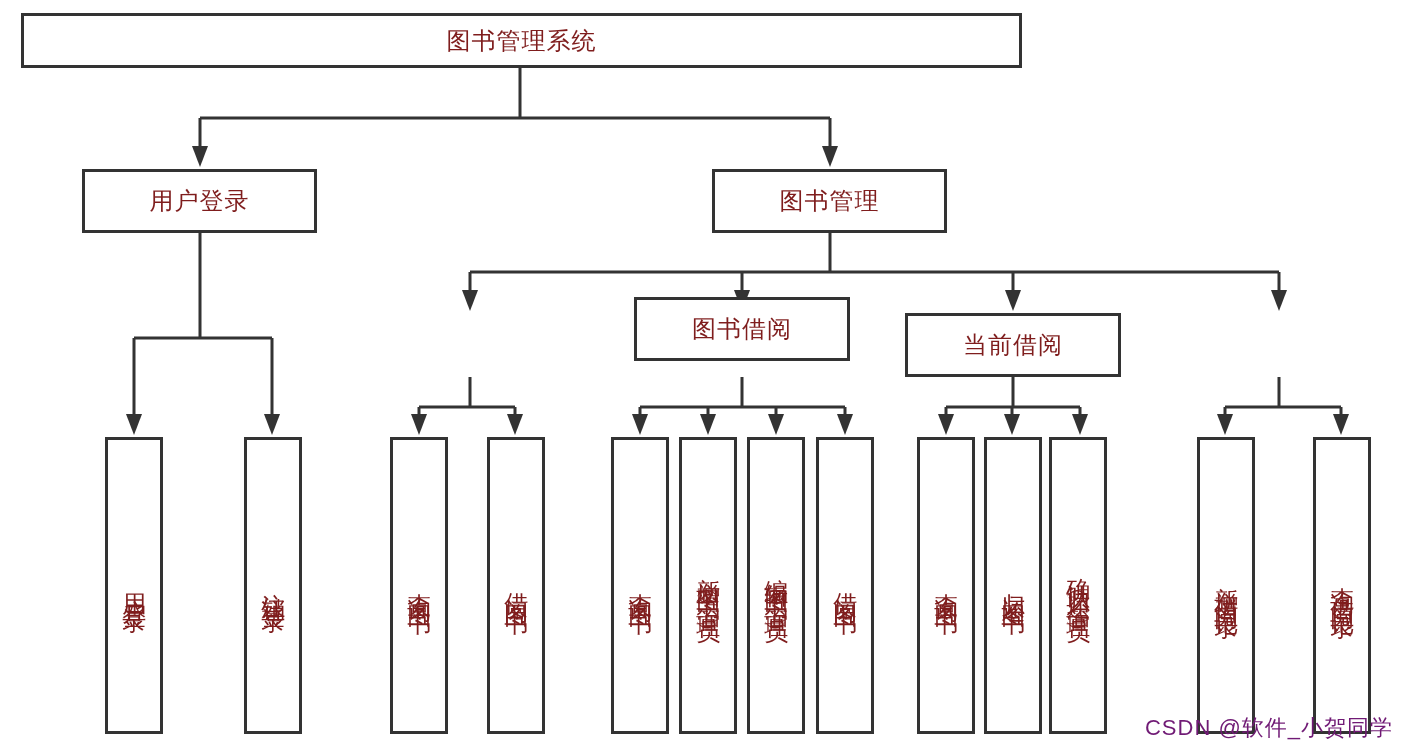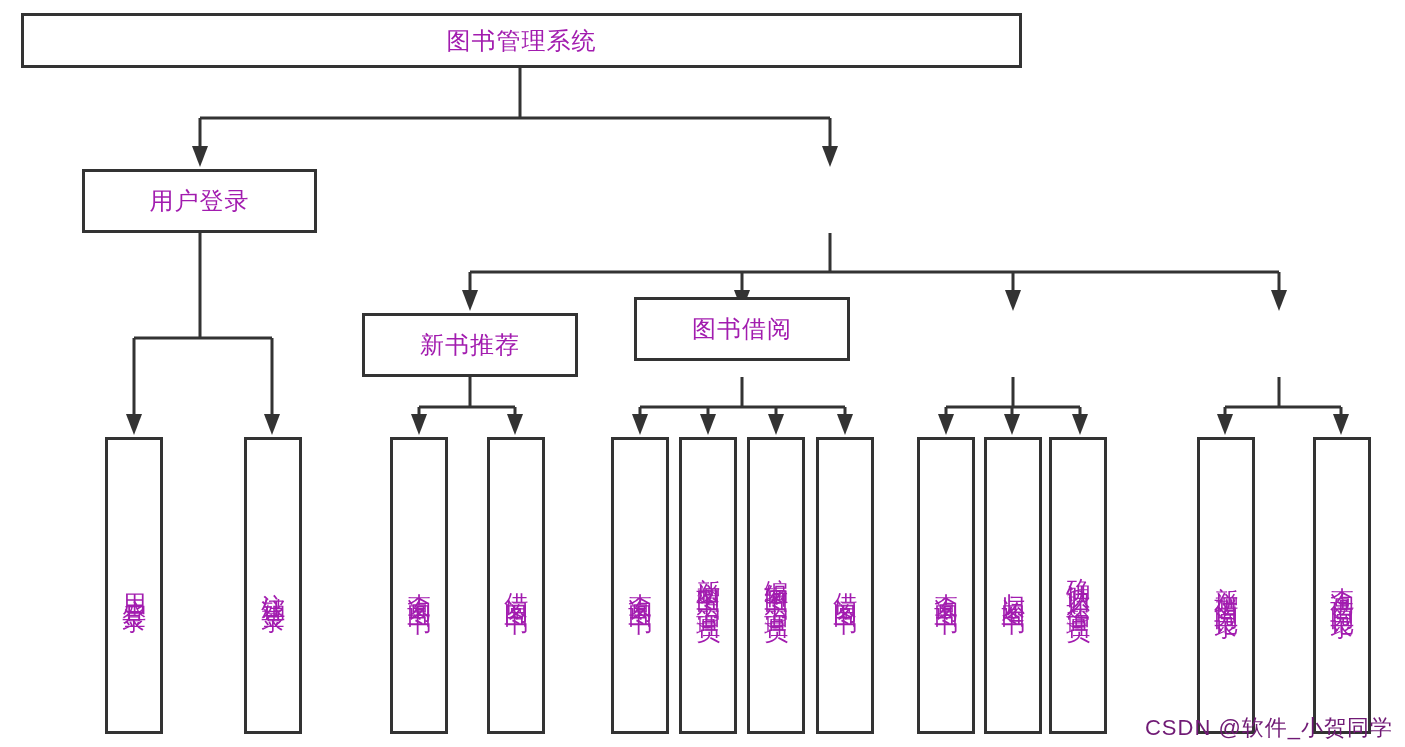--- a/index.html
+++ b/index.html
@@ -10,21 +10,21 @@
     font-family:"Liberation Sans","DejaVu Sans",sans-serif;
     overflow:hidden;
   }
   #wires{position:absolute;left:0;top:0;width:1405px;height:747px;}
   .node{
     position:absolute;
     box-sizing:border-box;
     border:3px solid #333333;
     background:#ffffff;
     display:flex;align-items:center;justify-content:center;
-    color:#a21caf;
+    color:#7f1d1d;
     font-size:24px;
     text-align:center;
   }
   .hnode{letter-spacing:1px;}
   .vnode span{
     writing-mode:vertical-rl;
     text-orientation:mixed;
     letter-spacing:6px;
     font-size:24px;
     line-height:1.1;
@@ -91,26 +91,29 @@
     </g>
   </svg>
 
   <div class="node hnode" style="left:21px;top:13px;width:1001px;height:55px;">
     <span>图书管理系统</span>
   </div>
 
   <div class="node hnode" style="left:82px;top:169px;width:235px;height:64px;">
     <span>用户登录</span>
   </div>
+  <div class="node hnode" style="left:712px;top:169px;width:235px;height:64px;">
+    <span>图书管理</span>
+  </div>
 
-  <div class="node hnode" style="left:362px;top:313px;width:216px;height:64px;">
-    <span>新书推荐</span>
-  </div>
   <div class="node hnode" style="left:634px;top:297px;width:216px;height:64px;">
     <span>图书借阅</span>
+  </div>
+  <div class="node hnode" style="left:905px;top:313px;width:216px;height:64px;">
+    <span>当前借阅</span>
   </div>
 
   <div class="node vnode" style="left:105px;top:437px;width:58px;height:297px;">
     <span>用户登录</span>
   </div>
   <div class="node vnode" style="left:244px;top:437px;width:58px;height:297px;">
     <span>注销登录</span>
   </div>
 
   <div class="node vnode" style="left:390px;top:437px;width:58px;height:297px;">

